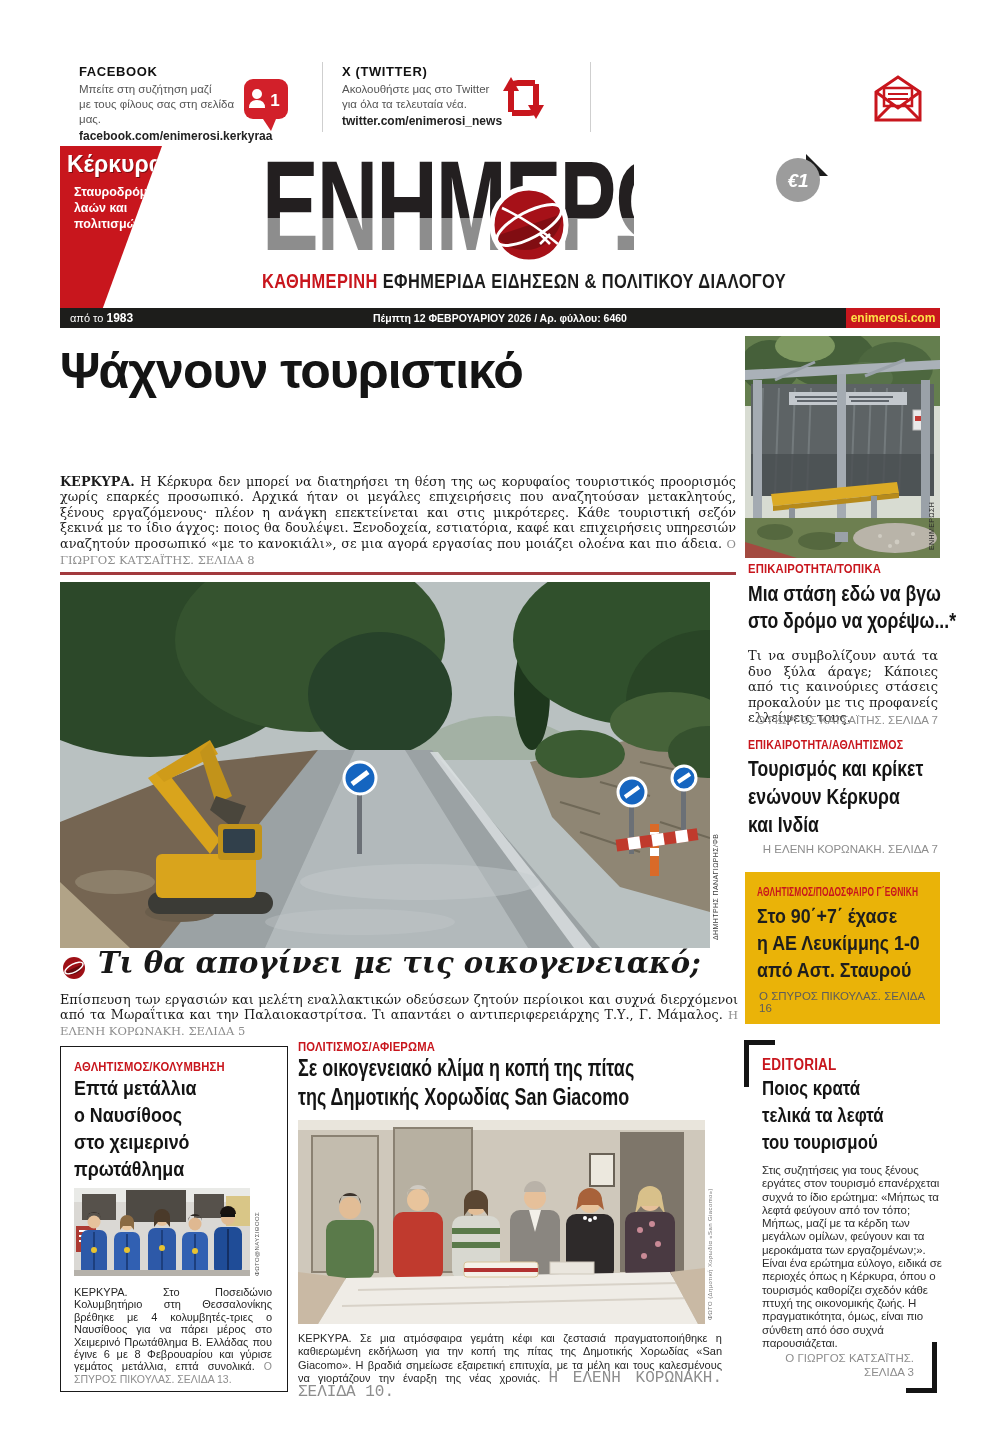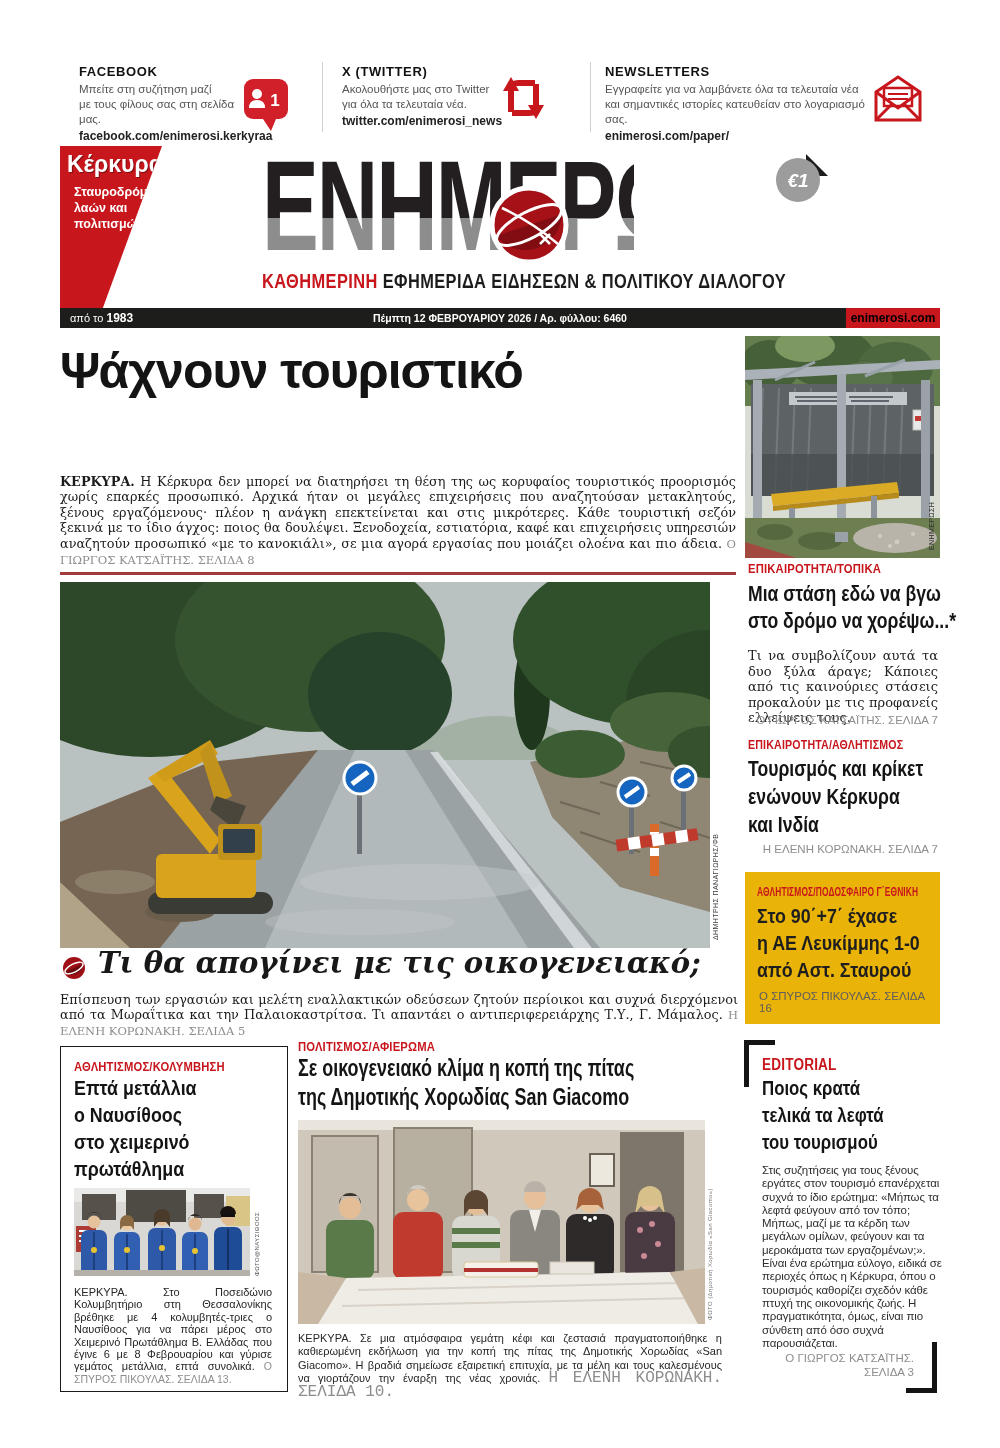--- a/index.html
+++ b/index.html
@@ -53,28 +53,20 @@
     <div class="soc-url">twitter.com/enimerosi_news</div>
   </div>
   <svg class="a" style="left:497px;top:72px;" width="52" height="52" viewBox="0 0 52 52">
     <path d="M14 40 L14 18 Q14 11 21 11 L38 11" stroke="#c8161d" stroke-width="6" fill="none"></path>
     <polygon points="6,19 22,19 14,5" fill="#c8161d"></polygon>
     <path d="M39 12 L39 34 Q39 41 32 41 L15 41" stroke="#c8161d" stroke-width="6" fill="none"></path>
     <polygon points="31,33 47,33 39,47" fill="#c8161d"></polygon>
   </svg>
   <div class="vdiv" style="left:590px;top:62px;height:70px;"></div>
 
-  <div class="a" style="left:605px;top:64px;width:260px;">
-    <div class="soc-title">NEWSLETTERS</div>
-    <div class="soc-line" style="margin-top:3px;">
-      <span>Εγγραφείτε για να λαμβάνετε όλα τα τελευταία νέα</span><br>
-      <span>και σημαντικές ιστορίες κατευθείαν στο λογαριασμό σας.</span>
-    </div>
-    <div class="soc-url">enimerosi.com/paper/</div>
-  </div>
   <svg class="a" style="left:872px;top:74px;" width="52" height="50" viewBox="0 0 52 50">
     <path d="M4 18 L26 3 L48 18 L48 46 L4 46 Z" fill="none" stroke="#c8161d" stroke-width="3"></path>
     <rect x="12" y="14" width="28" height="18" fill="#fff" stroke="#c8161d" stroke-width="2.5"></rect>
     <line x1="16" y1="20" x2="36" y2="20" stroke="#c8161d" stroke-width="2"></line>
     <line x1="16" y1="25" x2="36" y2="25" stroke="#c8161d" stroke-width="2"></line>
     <path d="M4 18 L26 34 L48 18" fill="none" stroke="#c8161d" stroke-width="3"></path>
     <path d="M4 46 L20 30 M48 46 L32 30" stroke="#c8161d" stroke-width="3"></path>
   </svg>
 
   <div class="a" style="left:60px;top:146px;width:102px;height:162px;background:#c8161d;
@@ -111,21 +103,21 @@
       <span style="color:#1c1c1c;">ΕΦΗΜΕΡΙΔΑ ΕΙΔΗΣΕΩΝ &amp; ΠΟΛΙΤΙΚΟΥ ΔΙΑΛΟΓΟΥ</span>
     </div>
   </div>
 
   <div class="a" style="left:60px;top:308px;width:880px;height:20px;background:#1d1d1b;">
     <div class="a" style="left:10px;top:3px;color:#fff;font-size:11px;">
       <span>από το</span>
       <span class="b" style="font-size:12px;">1983</span>
     </div>
     <div class="a" style="left:0;right:0;top:4px;text-align:center;color:#fff;font-size:10.5px;font-weight:700;">Πέμπτη 12 ΦΕΒΡΟΥΑΡΙΟΥ 2026 / Αρ. φύλλου: 6460</div>
-    <div class="a" style="right:0;top:0;width:94px;height:20px;background:#c8161d;color:#000000;font-size:12px;
+    <div class="a" style="right:0;top:0;width:94px;height:20px;background:#c8161d;color:#fde047;font-size:12px;
          font-weight:700;text-align:center;line-height:20px;">enimerosi.com</div>
   </div>
 
   <div class="hl" style="left:60px;top:342px;font-size:50px;line-height:58px;letter-spacing:-1px;">Ψάχνουν τουριστικό</div>
 
   <div class="a serif jus" style="left:60px;top:474px;width:676px;font-size:12.8px;line-height:15.4px;color:#1b1b1b;">
     <span class="b">ΚΕΡΚΥΡΑ.</span>
     <span>Η Κέρκυρα δεν μπορεί να διατηρήσει τη θέση της ως κορυφαίος τουριστικός προορισμός χωρίς επαρκές προσωπικό. Αρχικά ήταν οι μεγάλες επιχειρήσεις που αναζητούσαν μετακλητούς, ξένους εργαζόμενους· πλέον η ανάγκη επεκτείνεται και στις μικρότερες. Κάθε τουριστική σεζόν ξεκινά με το ίδιο άγχος: ποιος θα δουλέψει. Ξενοδοχεία, εστιατόρια, καφέ και επιχειρήσεις υπηρεσιών αναζητούν προσωπικό «με το κανοκιάλι», σε μια αγορά εργασίας που μοιάζει ολοένα και πιο άδεια.</span>
     <span class="byl" style="font-size:11.5px;">Ο ΓΙΩΡΓΟΣ ΚΑΤΣΑΪΤΗΣ. ΣΕΛΙΔΑ 8</span>
   </div>

